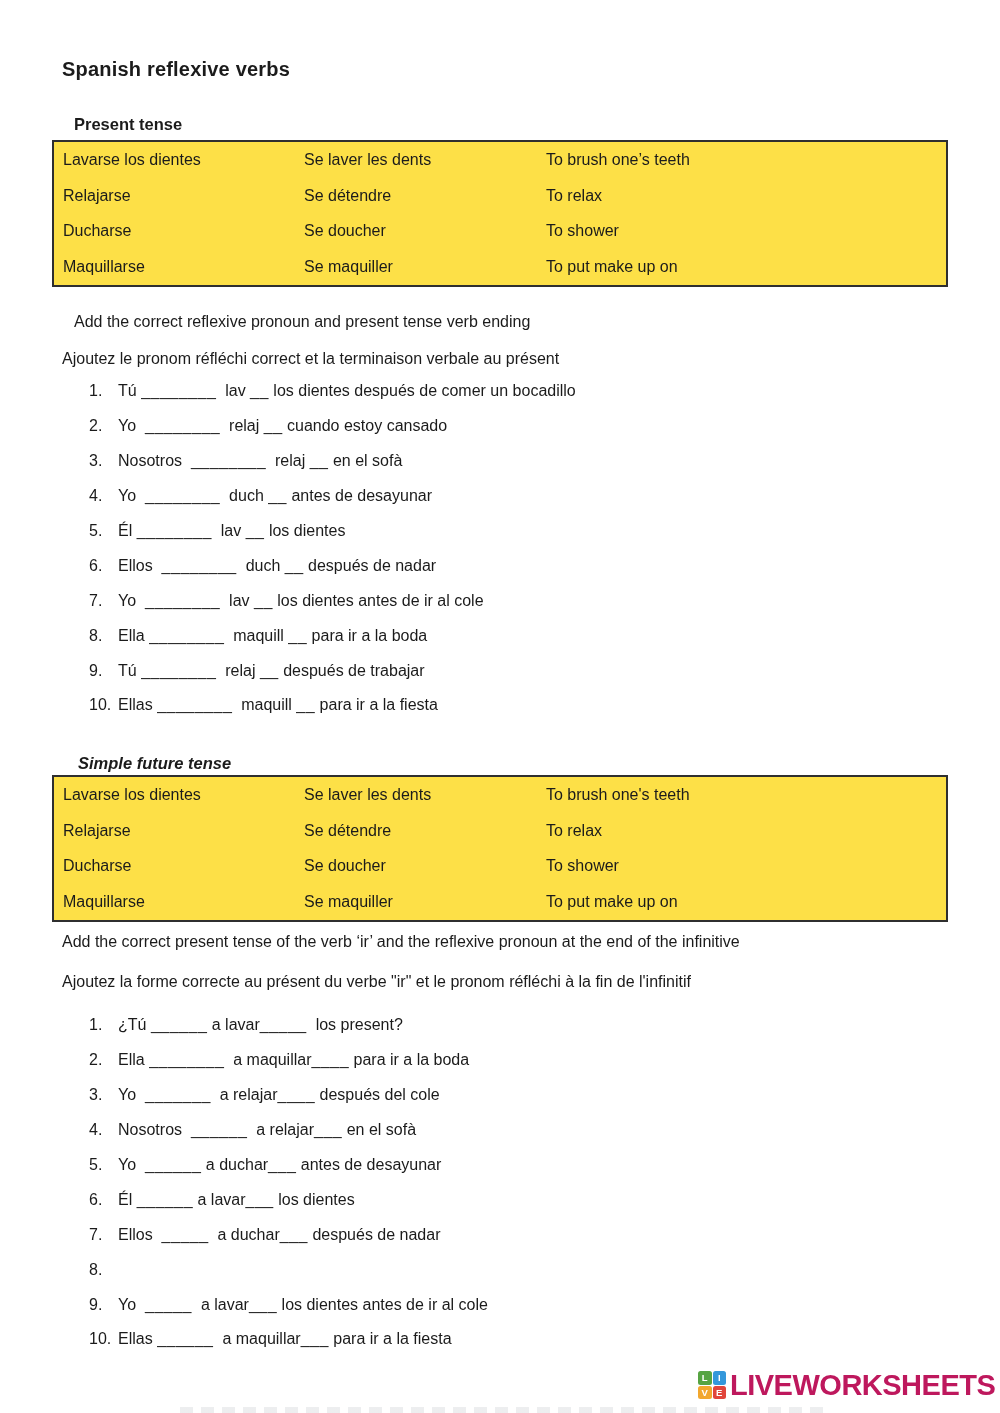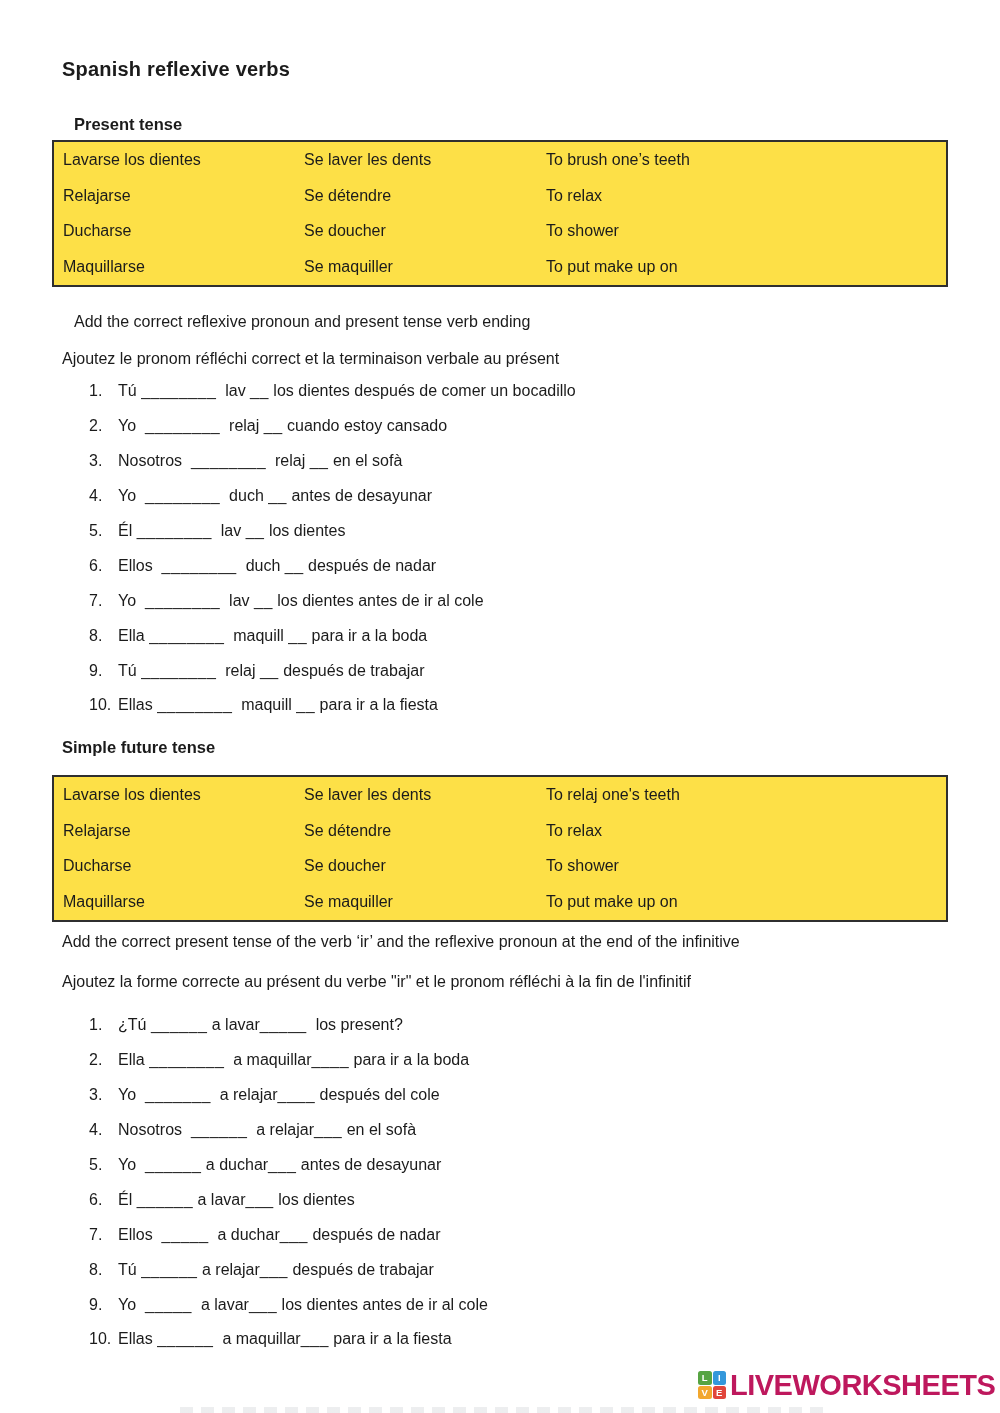--- a/index.html
+++ b/index.html
@@ -105,26 +105,26 @@
         <span class="ibody"><span>Tú </span><span class="blank">________</span><span>  relaj </span><span class="blank">__</span><span> después de trabajar</span></span>
       </div>
       <div class="item">
         <span class="num">10.</span>
         <span class="ibody"><span>Ellas </span><span class="blank">________</span><span>  maquill </span><span class="blank">__</span><span> para ir a la fiesta</span></span>
       </div>
     </div>
 </section>
 
 <section>
-  <h2 class="abs sec-heading" id="sec2-heading" style="margin:0;">Simple future tense</h2>
+  <h2 class="abs sec-heading" id="sec2-heading" style="margin:16px;font-style:italic;">Simple future tense</h2>
   <div class="abs vocab-table" id="table2">
       <div class="trow">
         <div class="tcell">Lavarse los dientes</div>
         <div class="tcell">Se laver les dents</div>
-        <div class="tcell">To relaj one's teeth</div>
+        <div class="tcell">To brush one's teeth</div>
       </div>
       <div class="trow">
         <div class="tcell">Relajarse</div>
         <div class="tcell">Se détendre</div>
         <div class="tcell">To relax</div>
       </div>
       <div class="trow">
         <div class="tcell">Ducharse</div>
         <div class="tcell">Se doucher</div>
         <div class="tcell">To shower</div>
@@ -161,21 +161,20 @@
       <div class="item">
         <span class="num">6.</span>
         <span class="ibody"><span>Él </span><span class="blank">______</span><span> a lavar</span><span class="blank">___</span><span> los dientes</span></span>
       </div>
       <div class="item">
         <span class="num">7.</span>
         <span class="ibody"><span>Ellos  </span><span class="blank">_____</span><span>  a duchar</span><span class="blank">___</span><span> después de nadar</span></span>
       </div>
       <div class="item">
         <span class="num">8.</span>
-        <span class="ibody"><span>Tú </span><span class="blank">______</span><span> a relajar</span><span class="blank">___</span><span> después de trabajar</span></span>
       </div>
       <div class="item">
         <span class="num">9.</span>
         <span class="ibody"><span>Yo  </span><span class="blank">_____</span><span>  a lavar</span><span class="blank">___</span><span> los dientes antes de ir al cole</span></span>
       </div>
       <div class="item">
         <span class="num">10.</span>
         <span class="ibody"><span>Ellas </span><span class="blank">______</span><span>  a maquillar</span><span class="blank">___</span><span> para ir a la fiesta</span></span>
       </div>
     </div>

